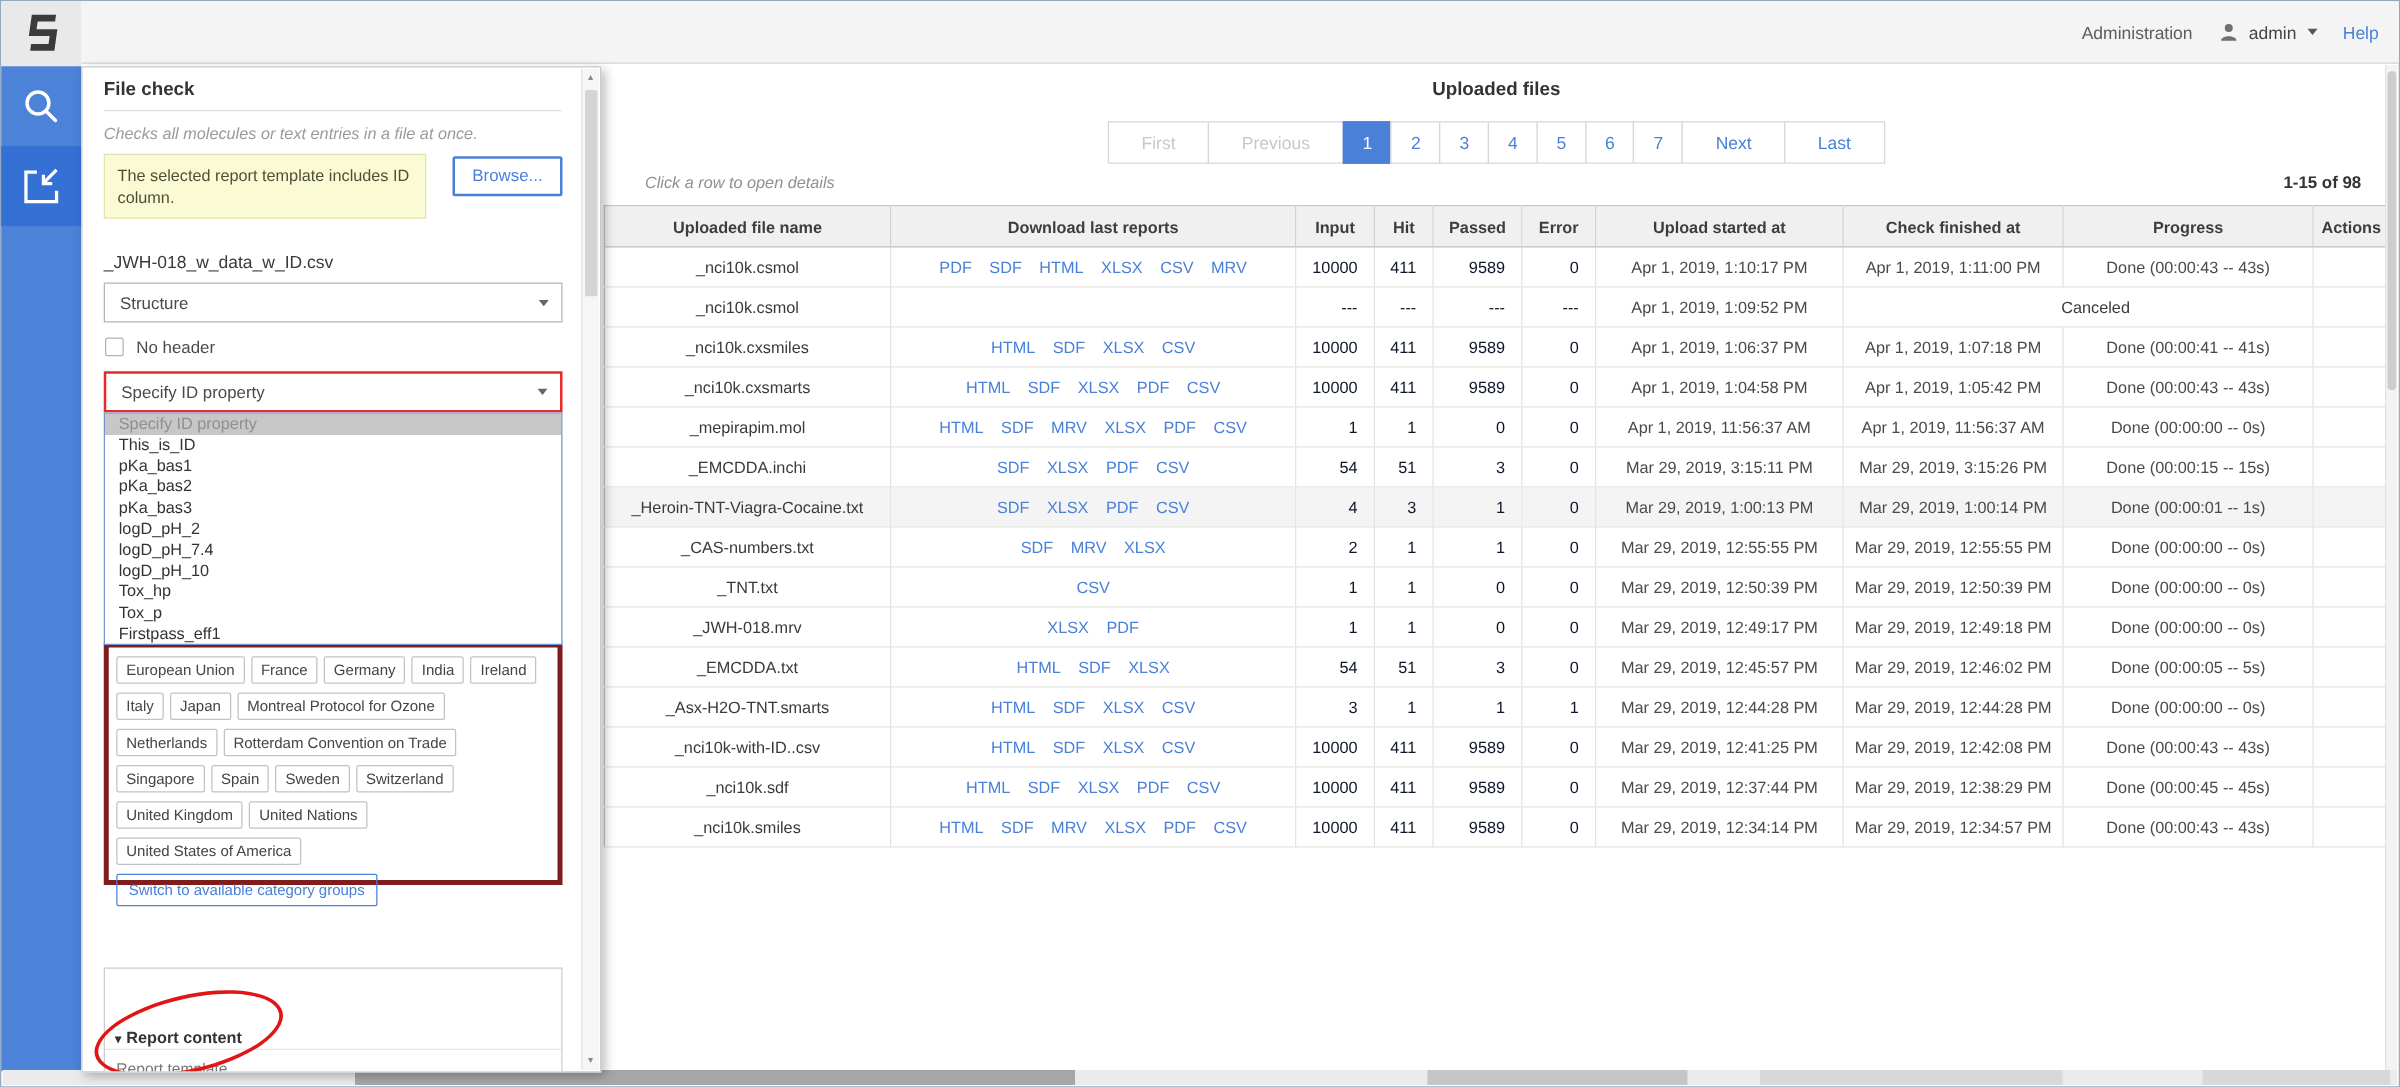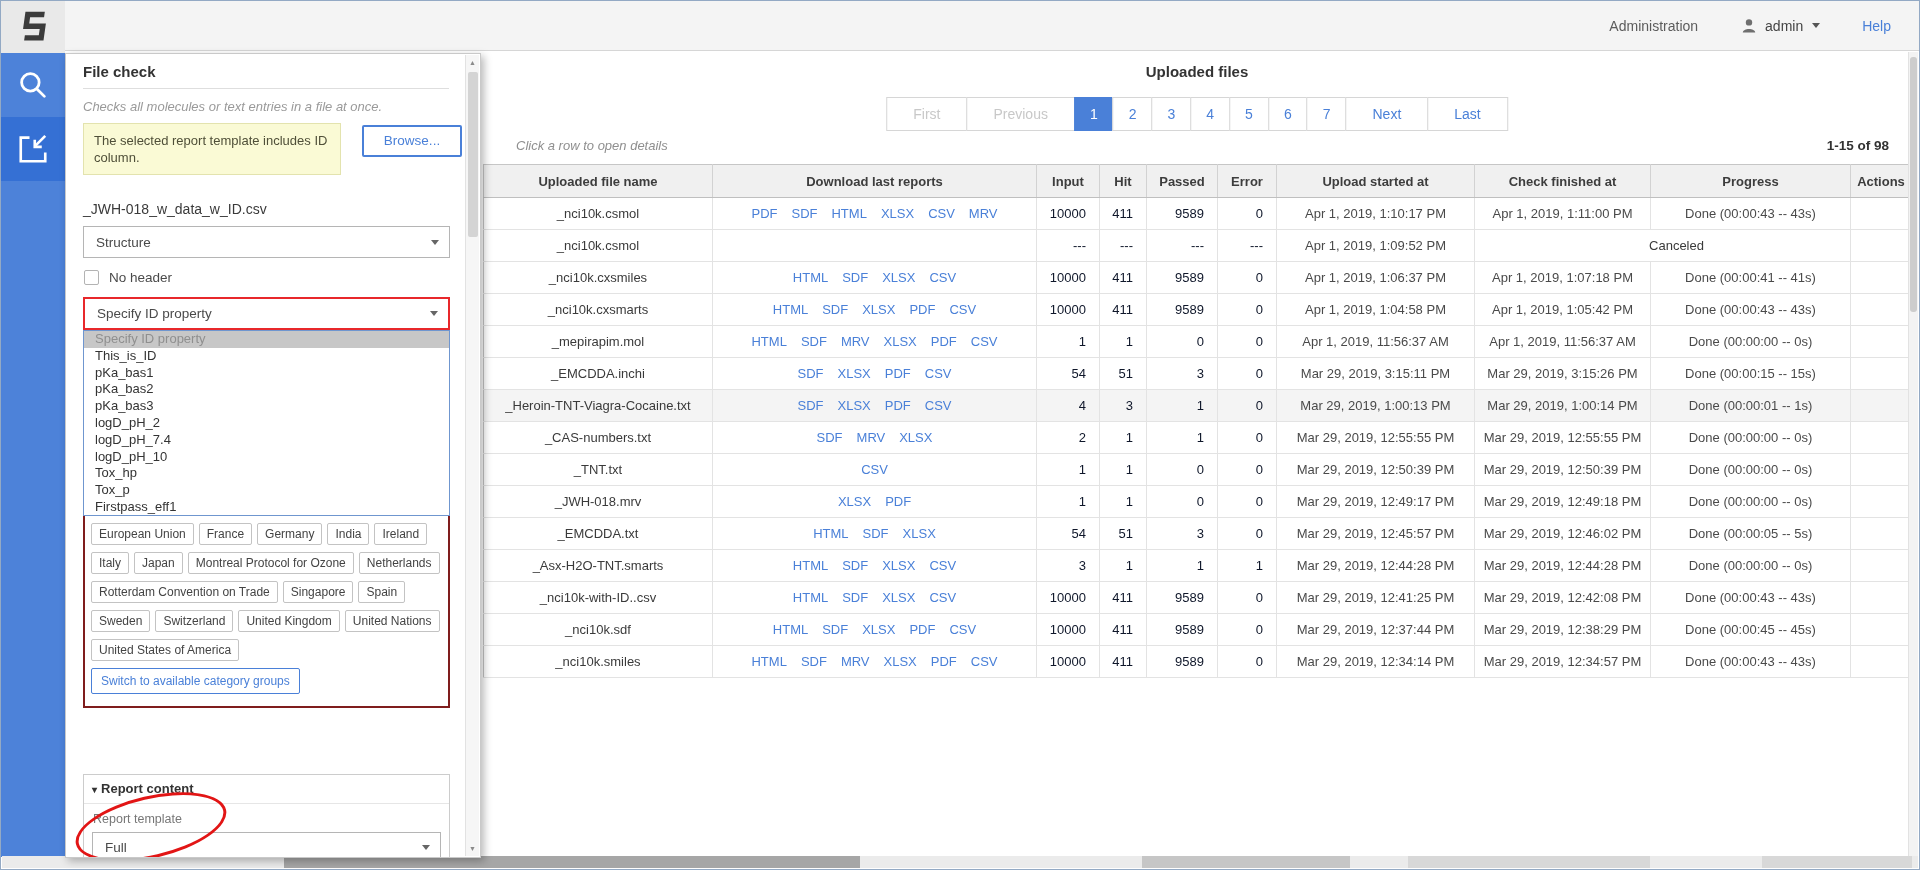--- a/index.html
+++ b/index.html
@@ -3,68 +3,68 @@
 <meta charset="utf-8">
 <style>
   * { margin:0; padding:0; box-sizing:border-box; }
   html,body { width:1920px; height:870px; }
   body { font-family:"Liberation Sans", sans-serif; background:#fff; position:relative; overflow:hidden; }
   .page { position:absolute; inset:0; border:1px solid #93a9c4; background:#fff; }
 
   
   .topbar { position:absolute; left:64px; top:0; right:0; height:50px; background:#f4f4f4;
             border-bottom:1px solid #d6d6d6; display:flex; align-items:center; justify-content:flex-end;
-            gap:42px; padding-right:28px; font-size:14px; }
+            gap:20px; padding-right:16px; font-size:14px; }
   .admin-link { color:#5c5c5c; cursor:default; }
   .user-menu { display:flex; align-items:center; gap:7px; color:#444; }
   .dcaret { width:0; height:0; border-left:4.5px solid transparent; border-right:4.5px solid transparent; border-top:5px solid #555; margin-left:2px; }
   .help-link { color:var(--accent-blue,#4a80d8); }
 
   
   .logo-tile { position:absolute; left:0; top:0; width:64px; height:52px; background:#e9e9e9;
                display:flex; align-items:center; justify-content:center; }
   .sidebar { position:absolute; left:0; top:52px; width:64px; bottom:12px; background:var(--sidebar-blue,#4d82d9); }
   .side-tile { width:64px; height:64px; display:flex; align-items:center; justify-content:center; }
   .side-tile.selected { background:var(--sidebar-selected-blue,#3570d4); }
 
   
   .panel { position:absolute; left:64px; top:52px; width:416px; height:805px; background:#fff;
            border:1px solid #c9c9c9; box-shadow:3px 3px 8px rgba(0,0,0,.28); overflow:hidden; z-index:20; }
   .p-title { position:absolute; left:17px; top:9px; font-size:15px; font-weight:bold; color:#333; }
   .p-divider { position:absolute; left:17px; top:34px; width:366px; height:1px; background:#dedede; }
   .p-desc { position:absolute; left:17px; top:45px; font-size:13px; font-style:italic; color:#9a9a9a; }
   .notice { position:absolute; left:17px; top:69px; width:258px; height:52px; background:var(--notice-bg,#fafad5);
             border:1px solid var(--notice-border,#e3e3ae); padding:8px 10px; font-size:13px; color:#4f4f38; line-height:17px; }
-  .browse-btn { position:absolute; left:296px; top:71px; width:100px; height:32px; background:#fff;
+  .browse-btn { position:absolute; left:296px; top:71px; width:88px; height:32px; background:#fff;
                 border:2px solid var(--accent-blue,#4a80d8); border-radius:2px; color:var(--accent-blue,#4a80d8);
                 font-size:13.5px; text-align:center; line-height:28px; cursor:pointer; }
   .fname-label { position:absolute; left:17px; top:147px; font-size:14px; color:#3a3a3a; }
   .select { border:1px solid #b5b5b5; background:#fff; display:flex; align-items:center; font-size:13.5px; color:#4a4a4a;
             padding:0 10px 0 12px; justify-content:space-between; cursor:pointer; }
   .caret { width:0; height:0; border-left:4.5px solid transparent; border-right:4.5px solid transparent; border-top:5px solid #666; }
   .structure { position:absolute; left:17px; top:172px; width:367px; height:32px; }
   .chk-row { position:absolute; left:18px; top:216px; display:flex; align-items:center; gap:10px; }
   .chkbox { width:15px; height:15px; border:1px solid #b3b3b3; border-radius:2px; background:#fff; cursor:pointer; }
   .chk-label { font-size:13.5px; color:#4a4a4a; }
   .idsel { position:absolute; left:17px; top:243px; width:367px; height:33px; border:2px solid var(--highlight-red,#e8282b); }
   .listbox { position:absolute; left:17px; top:276px; width:367px; height:186px; border:1px solid #6f96cf;
              background:#fff; z-index:6; overflow:hidden; }
   .opt { font-size:13px; line-height:16.8px; padding-left:11px; color:#333; cursor:pointer; white-space:nowrap; }
   .opt.sel { background:#c7c7c7; color:#8f8f8f; }
-  .cat-box { position:absolute; left:17px; top:460px; width:367px; height:194px; border:2px solid #7f1d1d; background:#fff; }
+  .cat-box { position:absolute; left:17px; top:460px; width:367px; height:194px; border:4px solid #7f1d1d; background:#fff; }
   .chips { display:flex; flex-wrap:wrap; gap:7px 5px; padding:7px 6px 0 6px; }
   .chip { border:1px solid #c3c3c3; border-radius:2px; background:#fff; color:#444; font-size:12px; padding:3px 7px; cursor:pointer; white-space:nowrap; }
   .switch-btn { display:inline-block; margin:7px 0 0 6px; border:1px solid var(--accent-blue,#4a80d8); border-radius:2px;
                 color:var(--accent-blue,#4a80d8); font-size:12px; padding:5px 9px; cursor:pointer; }
   .sect { position:absolute; left:17px; top:673px; width:367px; height:31px; border:1px solid #ccc;
           line-height:29px; padding-left:8px; font-size:13px; font-weight:bold; color:#333; cursor:pointer; }
   .tri { font-size:10px; margin-right:4px; color:#333; }
   .sect2 { position:absolute; left:17px; top:720px; width:367px; height:85px; border:1px solid #ccc; background:#fff; }
-  .sect2-head { height:29px; line-height:28px; padding-left:8px; font-size:13px; font-weight:bold; color:#333;
-                border-bottom:1px solid #e6e6e6; cursor:pointer; }
+  .sect2-head { height:29px; line-height:38px; padding-left:8px; font-size:13px; font-weight:bold; color:#333;
+                border-bottom:1px solid #e6e6e6; cursor:pointer;margin-top:36px; }
   .tmpl-label { margin:8px 0 0 9px; font-size:12.5px; color:#777; }
   .full-select { margin:6px 8px 0 8px; height:31px; position:relative; }
   .red-ellipse { position:absolute; left:8px; top:742px; width:154px; height:62px; border:3px solid #e21515;
                  border-radius:50%; transform:rotate(-13deg); z-index:12; pointer-events:none; }
   .pscroll { position:absolute; top:1px; right:1px; bottom:1px; width:14px; background:#f6f6f6; border-left:1px solid #e2e2e2; }
   .ps-up,.ps-down { position:absolute; left:0; width:13px; height:15px; font-size:7px; color:#8a8a8a; text-align:center; line-height:15px; cursor:pointer; }
   .ps-up { top:0; } .ps-down { bottom:0; }
   .ps-thumb { position:absolute; left:1.5px; top:17px; width:10px; height:165px; background:#d4d4d4; border-radius:2px; cursor:pointer; }
 
   

